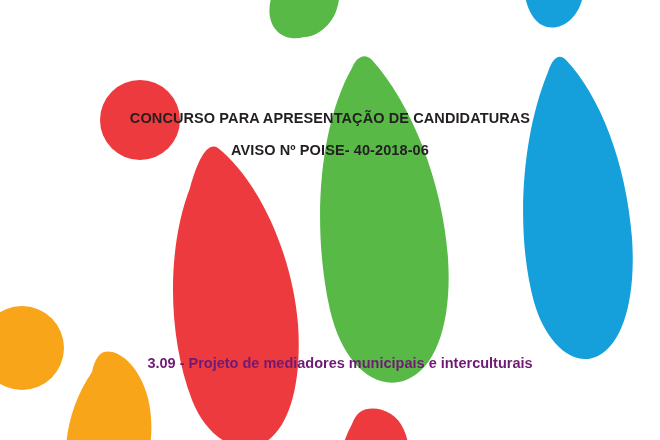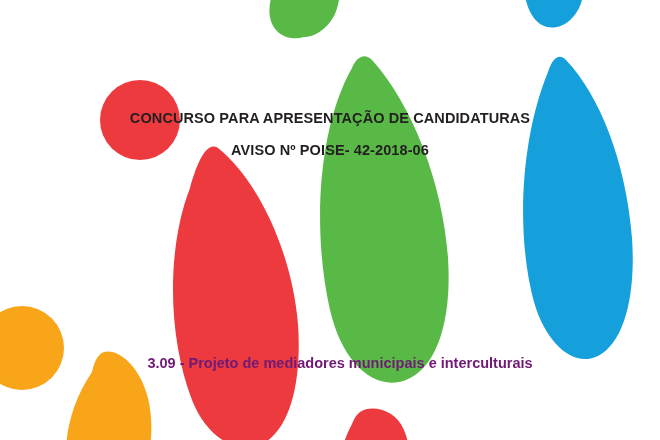--- a/index.html
+++ b/index.html
@@ -97,21 +97,21 @@
       <path d="M92,372 C70,404 62,444 68,470 C76,500 106,510 128,492 C150,474 156,432 148,398 C140,366 118,348 104,352 C98,354 94,362 92,372 Z" fill="#f9a51a"></path>
 
       <path d="M352,424 C336,454 332,492 342,512 C354,534 382,536 398,514 C414,492 414,454 404,430 C396,410 372,404 360,412 C356,415 354,419 352,424 Z" fill="#ed3a3f"></path>
     </svg>
   </div>
 
   <div class="text-layer">
 
     <div class="headline-block">
       <div class="headline-line1">CONCURSO PARA APRESENTAÇÃO DE CANDIDATURAS</div>
-      <div class="headline-line2">AVISO Nº POISE- 42-2018-06</div>
+      <div class="headline-line2">AVISO Nº POISE- 40-2018-06</div>
     </div>
 
     <div class="subtitle-block">
       <div class="subtitle-text">3.09 - Projeto de mediadores municipais e interculturais</div>
     </div>
 
   </div>
 </div>
 
 </body></html>

